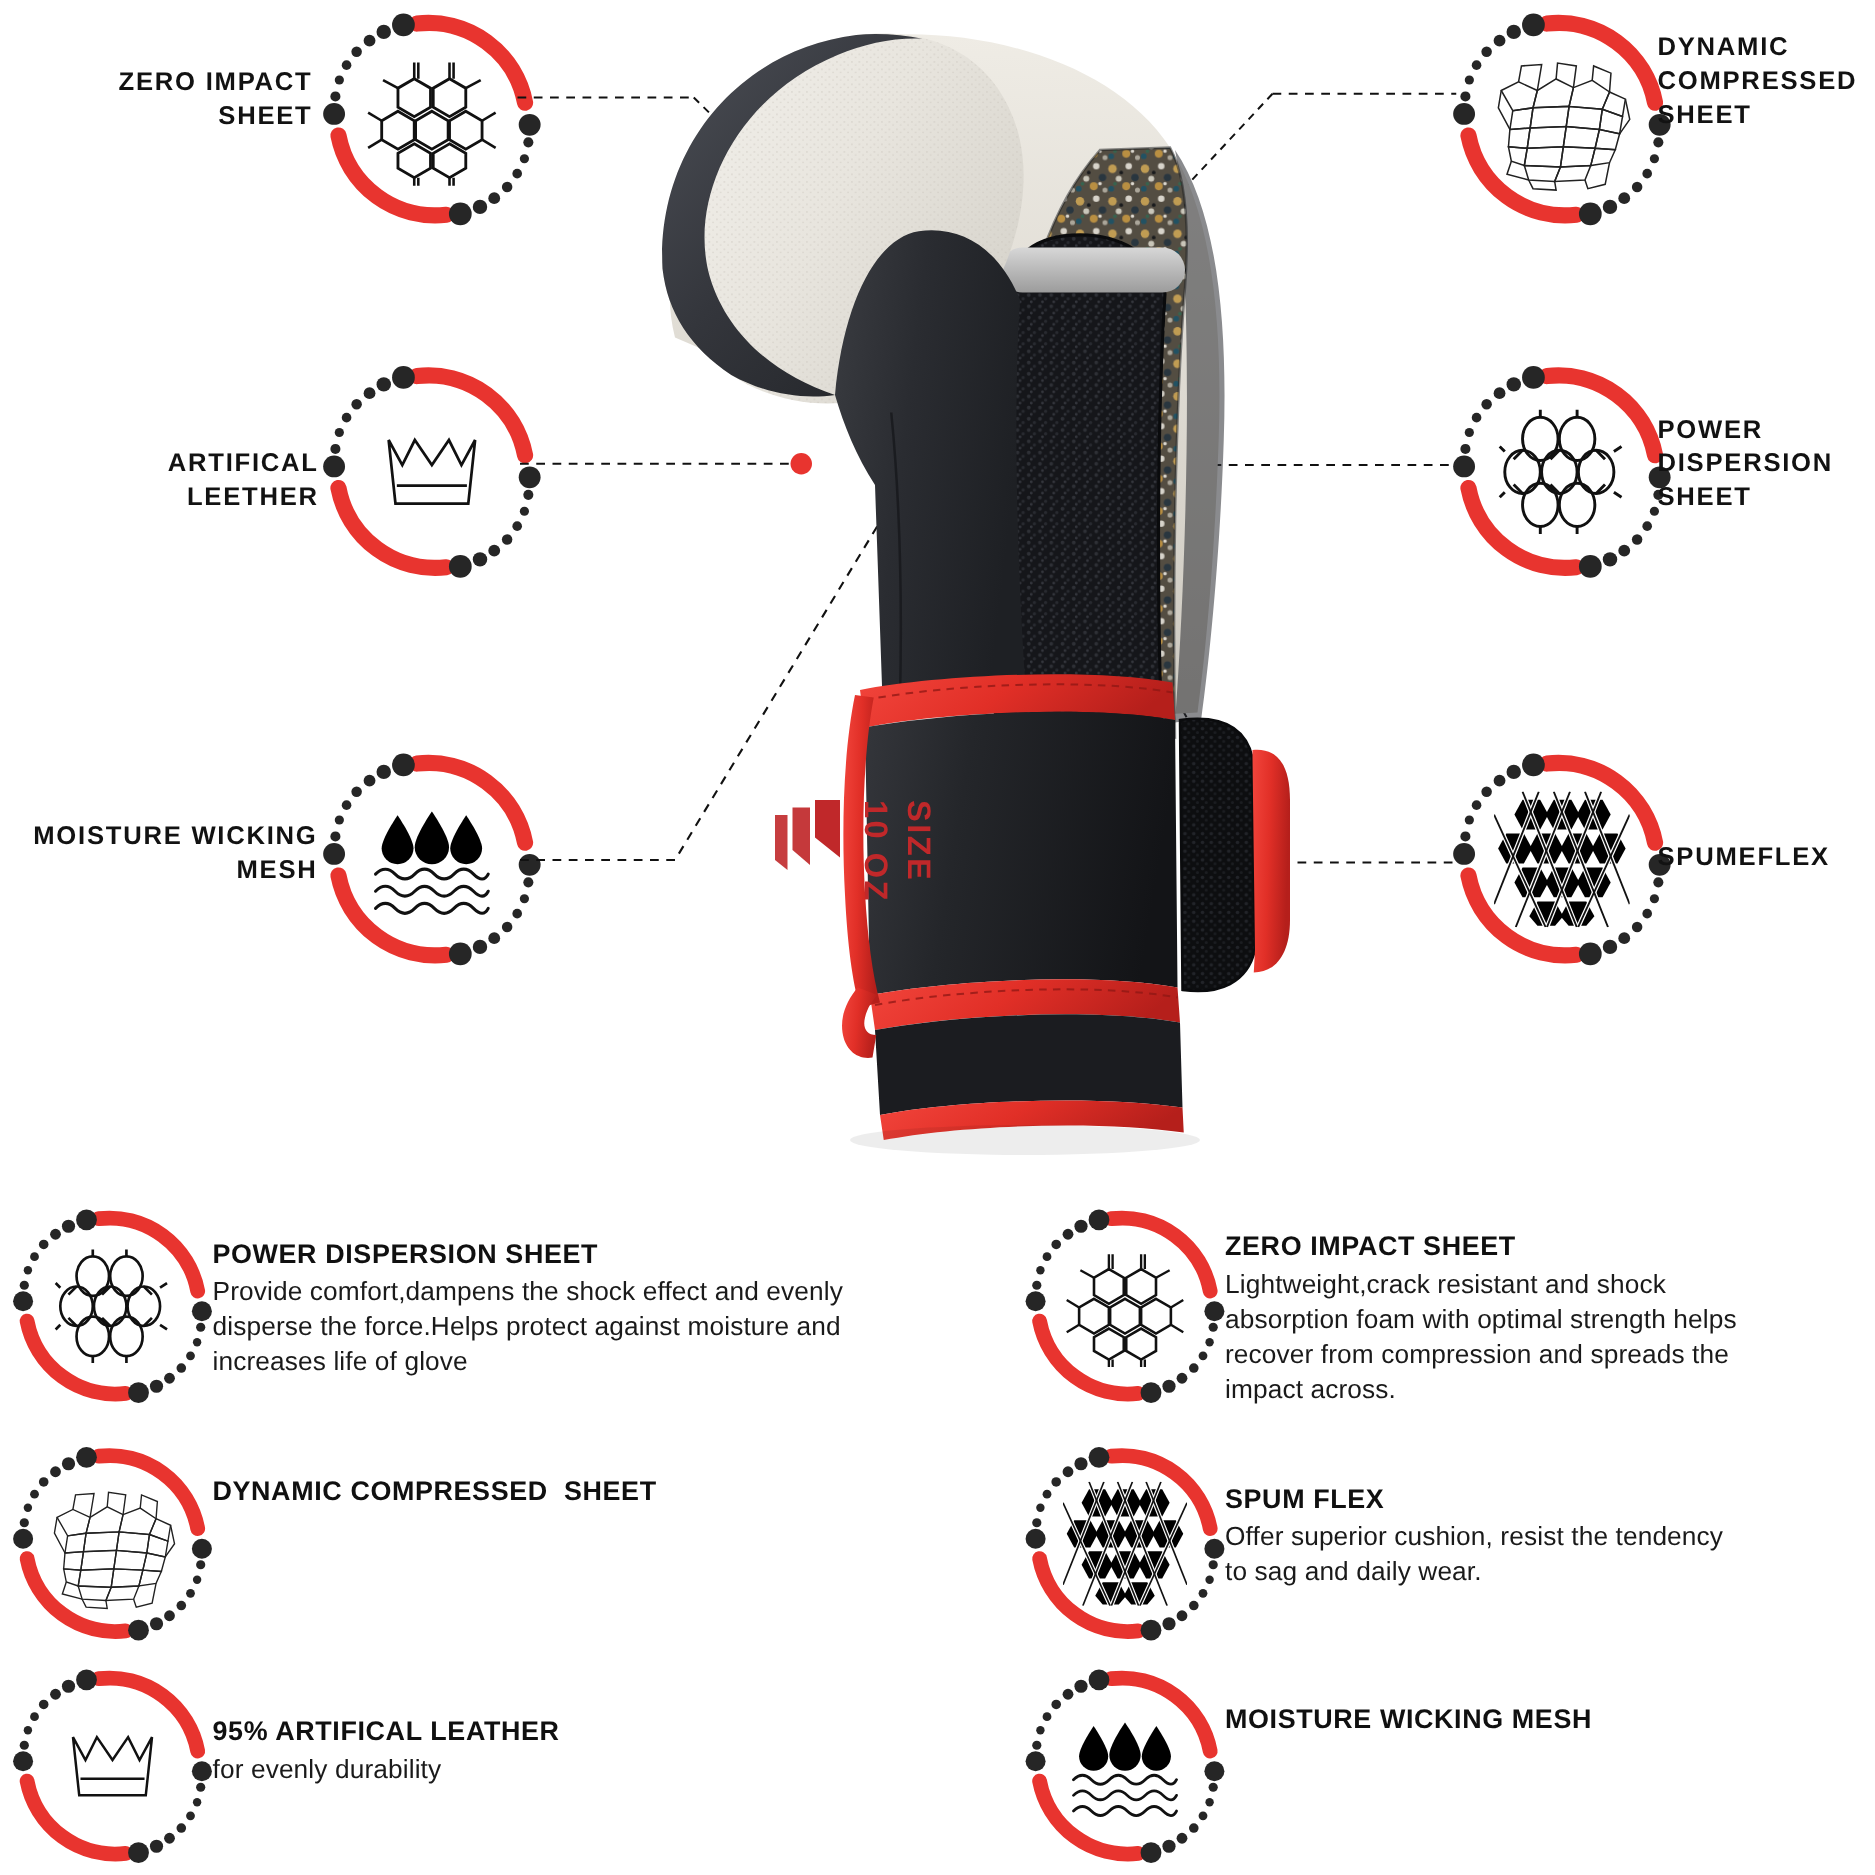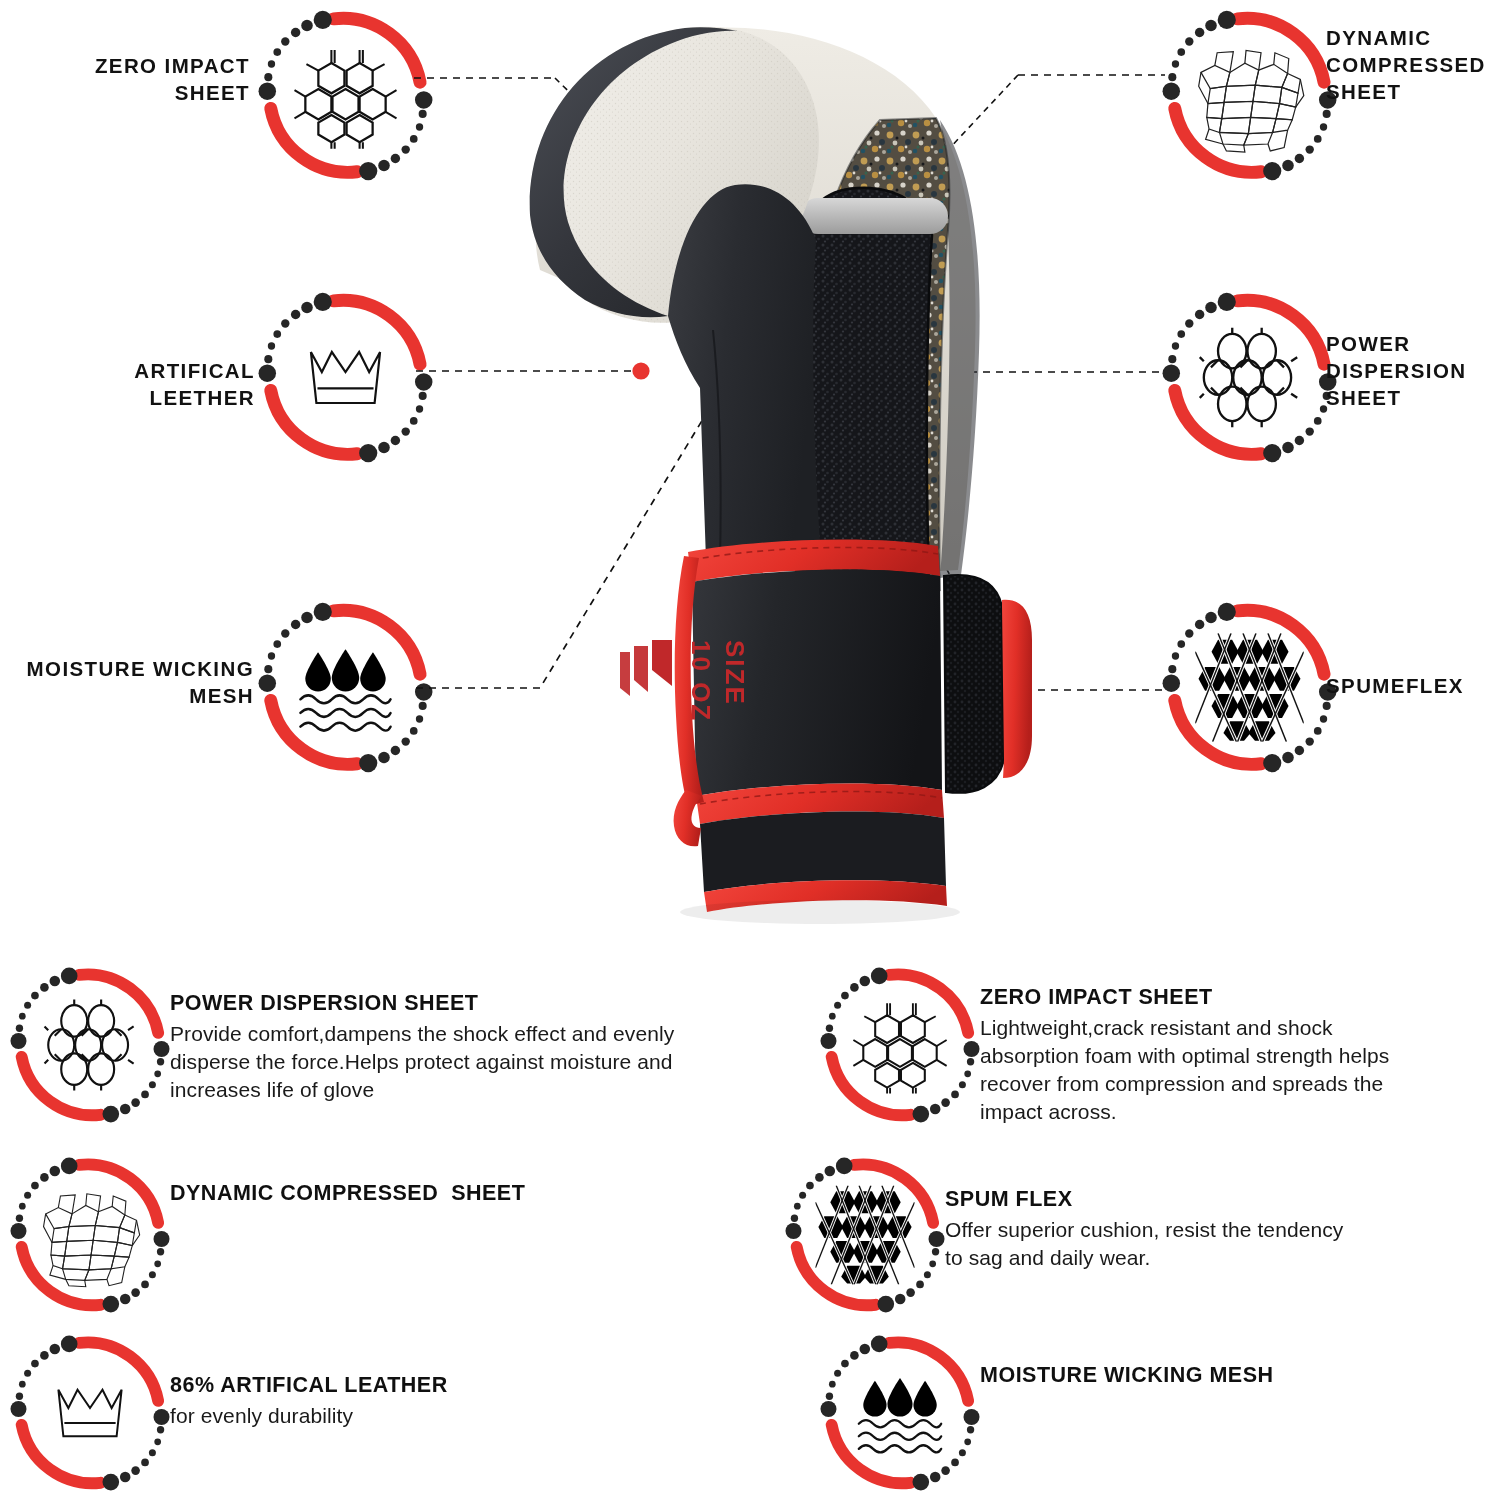--- a/index.html
+++ b/index.html
@@ -684,21 +684,21 @@
             <circle cx="89.0" cy="74.8" r="2.2"></circle>
           <circle cx="84.4" cy="80.9" r="2.4"></circle>
             <circle cx="78.5" cy="86.0" r="2.7"></circle>
           <circle cx="72.0" cy="90.0" r="3.3"></circle>
             <circle cx="63.0" cy="93.2" r="5.2"></circle>
         </g>
         <use href="#sym-crown" x="22" y="24" width="56" height="52"></use>
       </svg>
     </div>
     <div class="ftext" style="padding-top:40px;">
-      <div class="ftitle">86% ARTIFICAL LEATHER</div>
+      <div class="ftitle">95% ARTIFICAL LEATHER</div>
       <div class="fdesc">for evenly durability</div>
     </div>
   </div>
 
   <div class="feature" style="left:820px; top:965px; width:680px;">
     <div class="ring-wrap">
       <svg width="160" height="160" viewBox="0 0 100 100">
         <g fill="none" stroke="#E8342F" stroke-width="7.4" stroke-linecap="round">
           <path d="M43.2,6.2 A45,45 0 0 1 92.6,42.4"></path>
           <path d="M7.3,57.4 A45,45 0 0 0 56.6,93.6"></path>
@@ -726,21 +726,21 @@
     </div>
     <div class="ftext" style="padding-top:20px;">
       <div class="ftitle">ZERO IMPACT SHEET</div>
       <div class="fdesc">Lightweight,crack resistant and shock
 absorption foam with optimal strength helps
 recover from compression and spreads the
 impact across.</div>
     </div>
   </div>
 
-  <div class="feature" style="left:785px; top:1155px; width:680px;">
+  <div class="feature" style="left:820px; top:1155px; width:680px;">
     <div class="ring-wrap">
       <svg width="160" height="160" viewBox="0 0 100 100">
         <g fill="none" stroke="#E8342F" stroke-width="7.4" stroke-linecap="round">
           <path d="M43.2,6.2 A45,45 0 0 1 92.6,42.4"></path>
           <path d="M7.3,57.4 A45,45 0 0 0 56.6,93.6"></path>
         </g>
         <g fill="#262626">
           <circle cx="37.0" cy="6.8" r="5.2"></circle>
             <circle cx="28.0" cy="10.0" r="3.3"></circle>
           <circle cx="21.5" cy="14.0" r="2.7"></circle>

